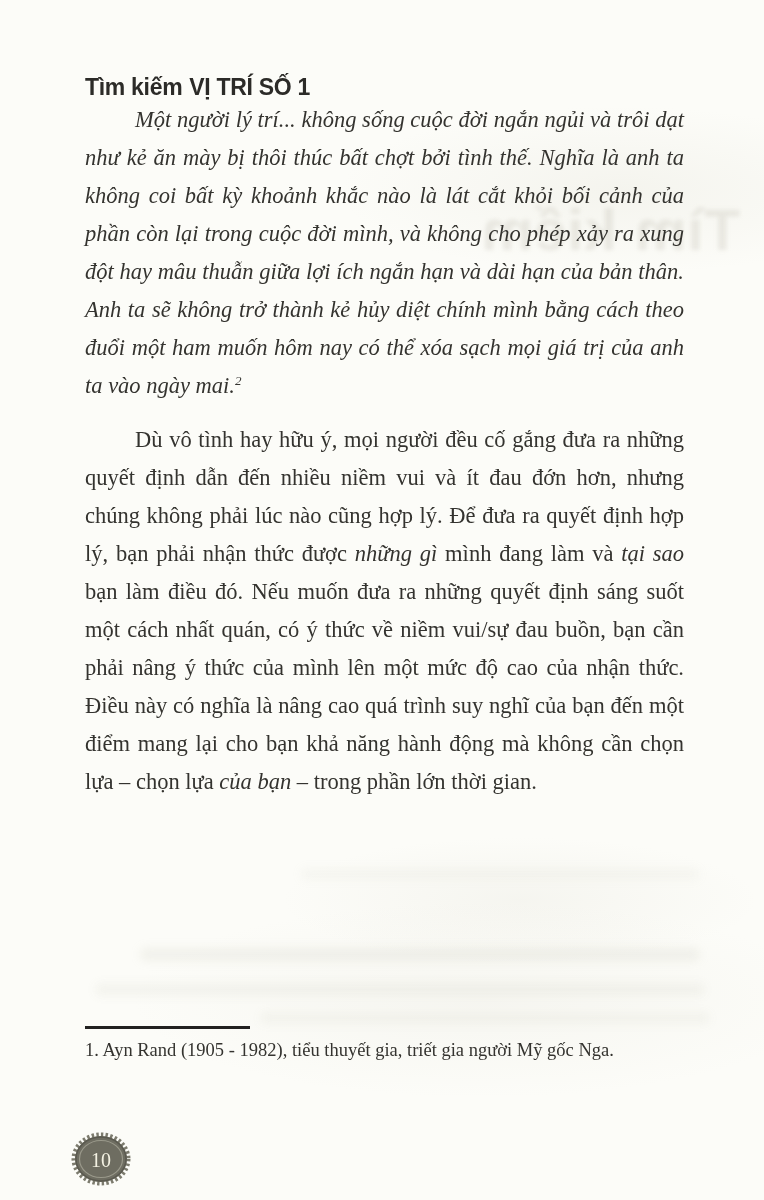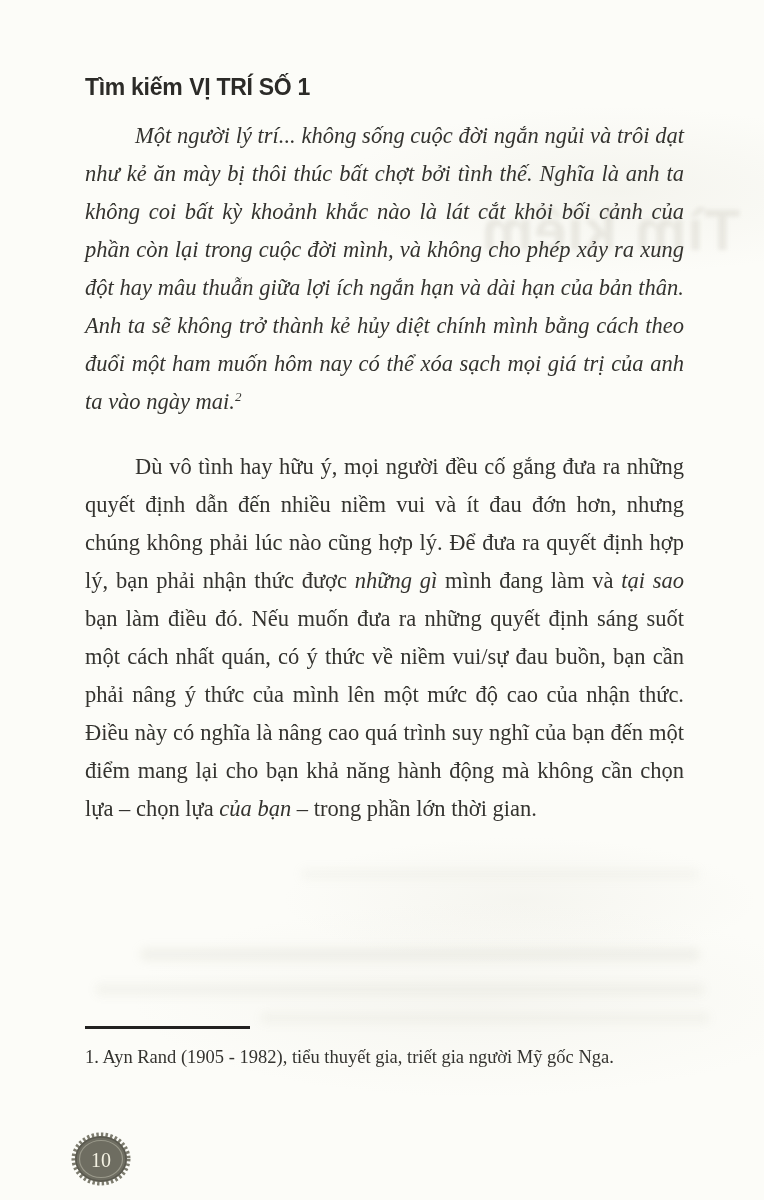--- a/index.html
+++ b/index.html
@@ -62,45 +62,44 @@
   .running-head .title  { font-weight: 700; margin-left: 7px; }
 
   .para {
     font-size: 22.5px;
     line-height: 38px;
     text-align: justify;
     color: #34332f;
   }
   .para1 { margin-top: 44px; }
   .quote {
-    margin-top: 16px;
     font-style: italic;
     text-indent: 50px;
     line-height: 38px;
   }
-  .para2 { margin-top: 27px; text-indent: 50px; }
+  .para2 { margin-top: 16px; text-indent: 50px; }
 
   .it { font-style: italic; }
   sup {
     font-size: 0.58em;
     line-height: 0;
     vertical-align: super;
   }
 
   .footnote-block {
     position: absolute;
     left: 85px; top: 1026px;
     width: 606px;
   }
   .fn-rule {
     width: 165px; height: 3px;
     background: #222120;
   }
   .footnote {
-    margin-top: 14px;
+    margin-top: 7px;
     font-size: 18.5px;
     line-height: 28px;
     text-align: justify;
     color: #34332f;
   }
   .footnote + .footnote { margin-top: 1px; }
 
   .badge {
     position: absolute;
     left: 70px; top: 1131px;

